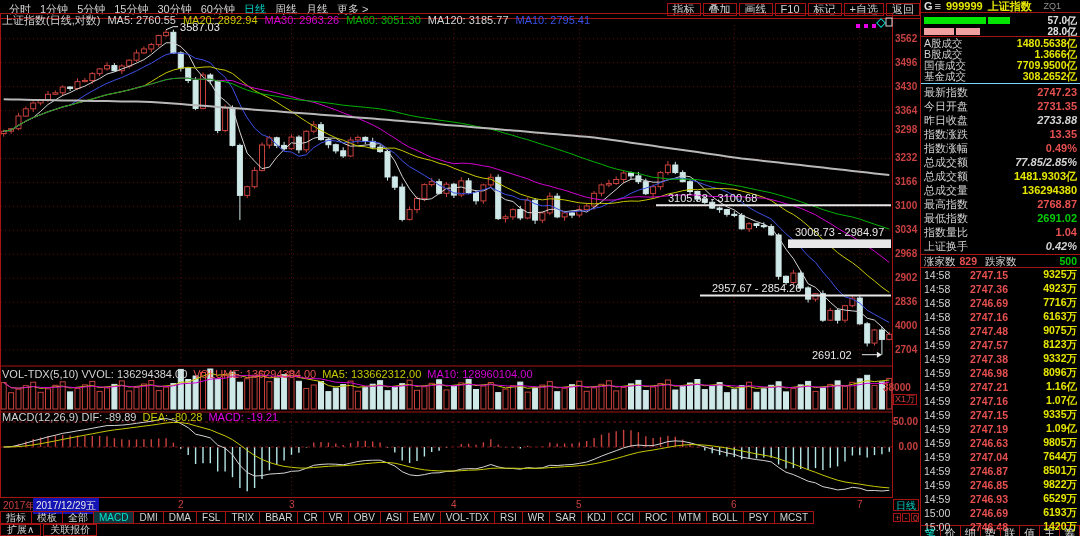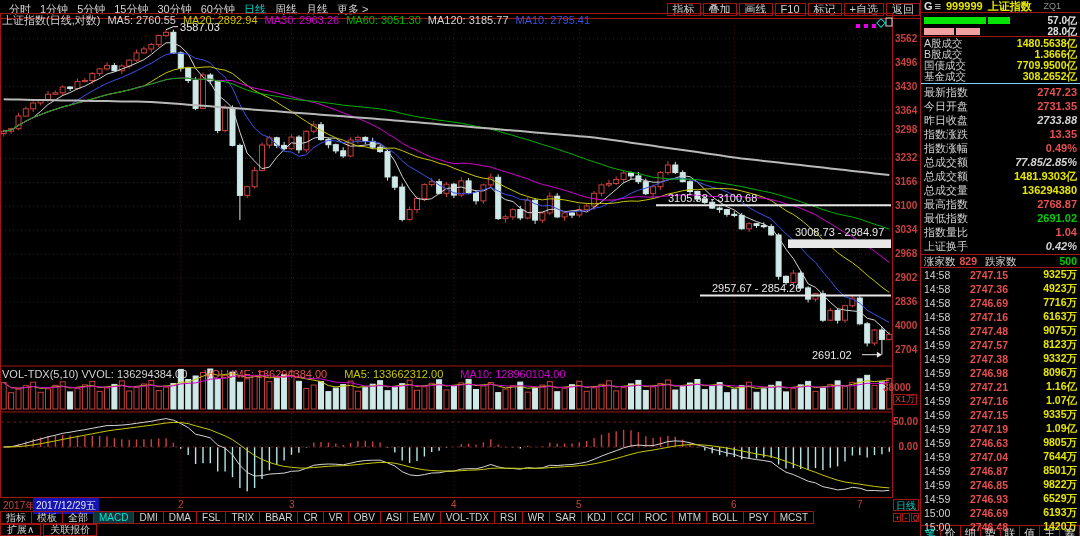--- a/index.html
+++ b/index.html
@@ -31,21 +31,21 @@
   
   .ma-row { position:absolute; left:2px; top:14px; width:889px; height:12px;
             font-size:11px; line-height:12px; white-space:nowrap; overflow:hidden; z-index:3; }
   .ma-row span { margin-right:7px; }
 
   
   #chart { position:absolute; left:0; top:13px; width:893px; height:485px; }
 
   
   .pane-label { position:absolute; font-size:11px; line-height:11px; white-space:nowrap; z-index:3; }
-  .pane-label span { margin-right:17px; }
+  .pane-label span { margin-right:6px; }
 
   
   .axis-strip { position:absolute; left:893px; top:13px; width:27px; height:485px; }
   .ax-price { position:absolute; left:2px; font-size:10px; color:#c84040; font-weight:bold; line-height:10px; }
   .ax-misc  { position:absolute; font-size:10px; color:#c84040; font-weight:bold; line-height:10px; }
   .ax-box { position:absolute; border:1px solid #a41414; color:#c84040; font-size:9px;
             line-height:9px; padding:0 1px; }
 
   
   .xaxis { position:absolute; left:0; top:498px; width:893px; height:13px; font-size:10px; }
@@ -668,20 +668,21 @@
         <rect x="878" y="7" width="6" height="6" fill="none" stroke="#00d2c8" transform="rotate(45 881 10)"></rect>
         <rect x="886" y="5" width="6" height="8" fill="none" stroke="#d4d4d4"></rect>
       </g>
     </svg>
 
   <div class="ma-row">
     <span>上证指数(日线,对数)</span><span id="ma-labels"><span style="color: rgb(212, 212, 212);">MA5: 2760.55</span><span style="color: rgb(200, 200, 0);">MA20: 2892.94</span><span style="color: rgb(210, 0, 210);">MA30: 2963.26</span><span style="color: rgb(0, 180, 0);">MA60: 3051.30</span><span style="color: rgb(212, 212, 212);">MA120: 3185.77</span><span style="color: rgb(60, 80, 230);">MA10: 2795.41</span></span>
   </div>
 
   <div class="pane-label" style="left:2px;top:369px;" id="vol-labels"><span style="color: rgb(212, 212, 212);">VOL-TDX(5,10) VVOL: 136294384.00</span><span style="color: rgb(230, 80, 80);">VOLUME: 136294384.00</span><span style="color: rgb(200, 200, 0);">MA5: 133662312.00</span><span style="color: rgb(210, 0, 210);">MA10: 128960104.00</span></div>
+  <div class="pane-label" style="left:2px;top:412px;" id="macd-labels"><span style="color: rgb(212, 212, 212);">MACD(12,26,9) DIF: -89.89</span><span style="color: rgb(200, 200, 0);">DEA: -80.28</span><span style="color: rgb(230, 0, 230);">MACD: -19.21</span></div>
 
   <div class="axis-strip">
     <div id="price-labels">
         <div class="ax-price" style="top: 21px;">3562</div>
         <div class="ax-price" style="top: 45px;">3496</div>
         <div class="ax-price" style="top: 69px;">3430</div>
         <div class="ax-price" style="top: 93px;">3364</div>
         <div class="ax-price" style="top: 112px;">3298</div>
         <div class="ax-price" style="top: 140px;">3232</div>
         <div class="ax-price" style="top: 164px;">3166</div>

